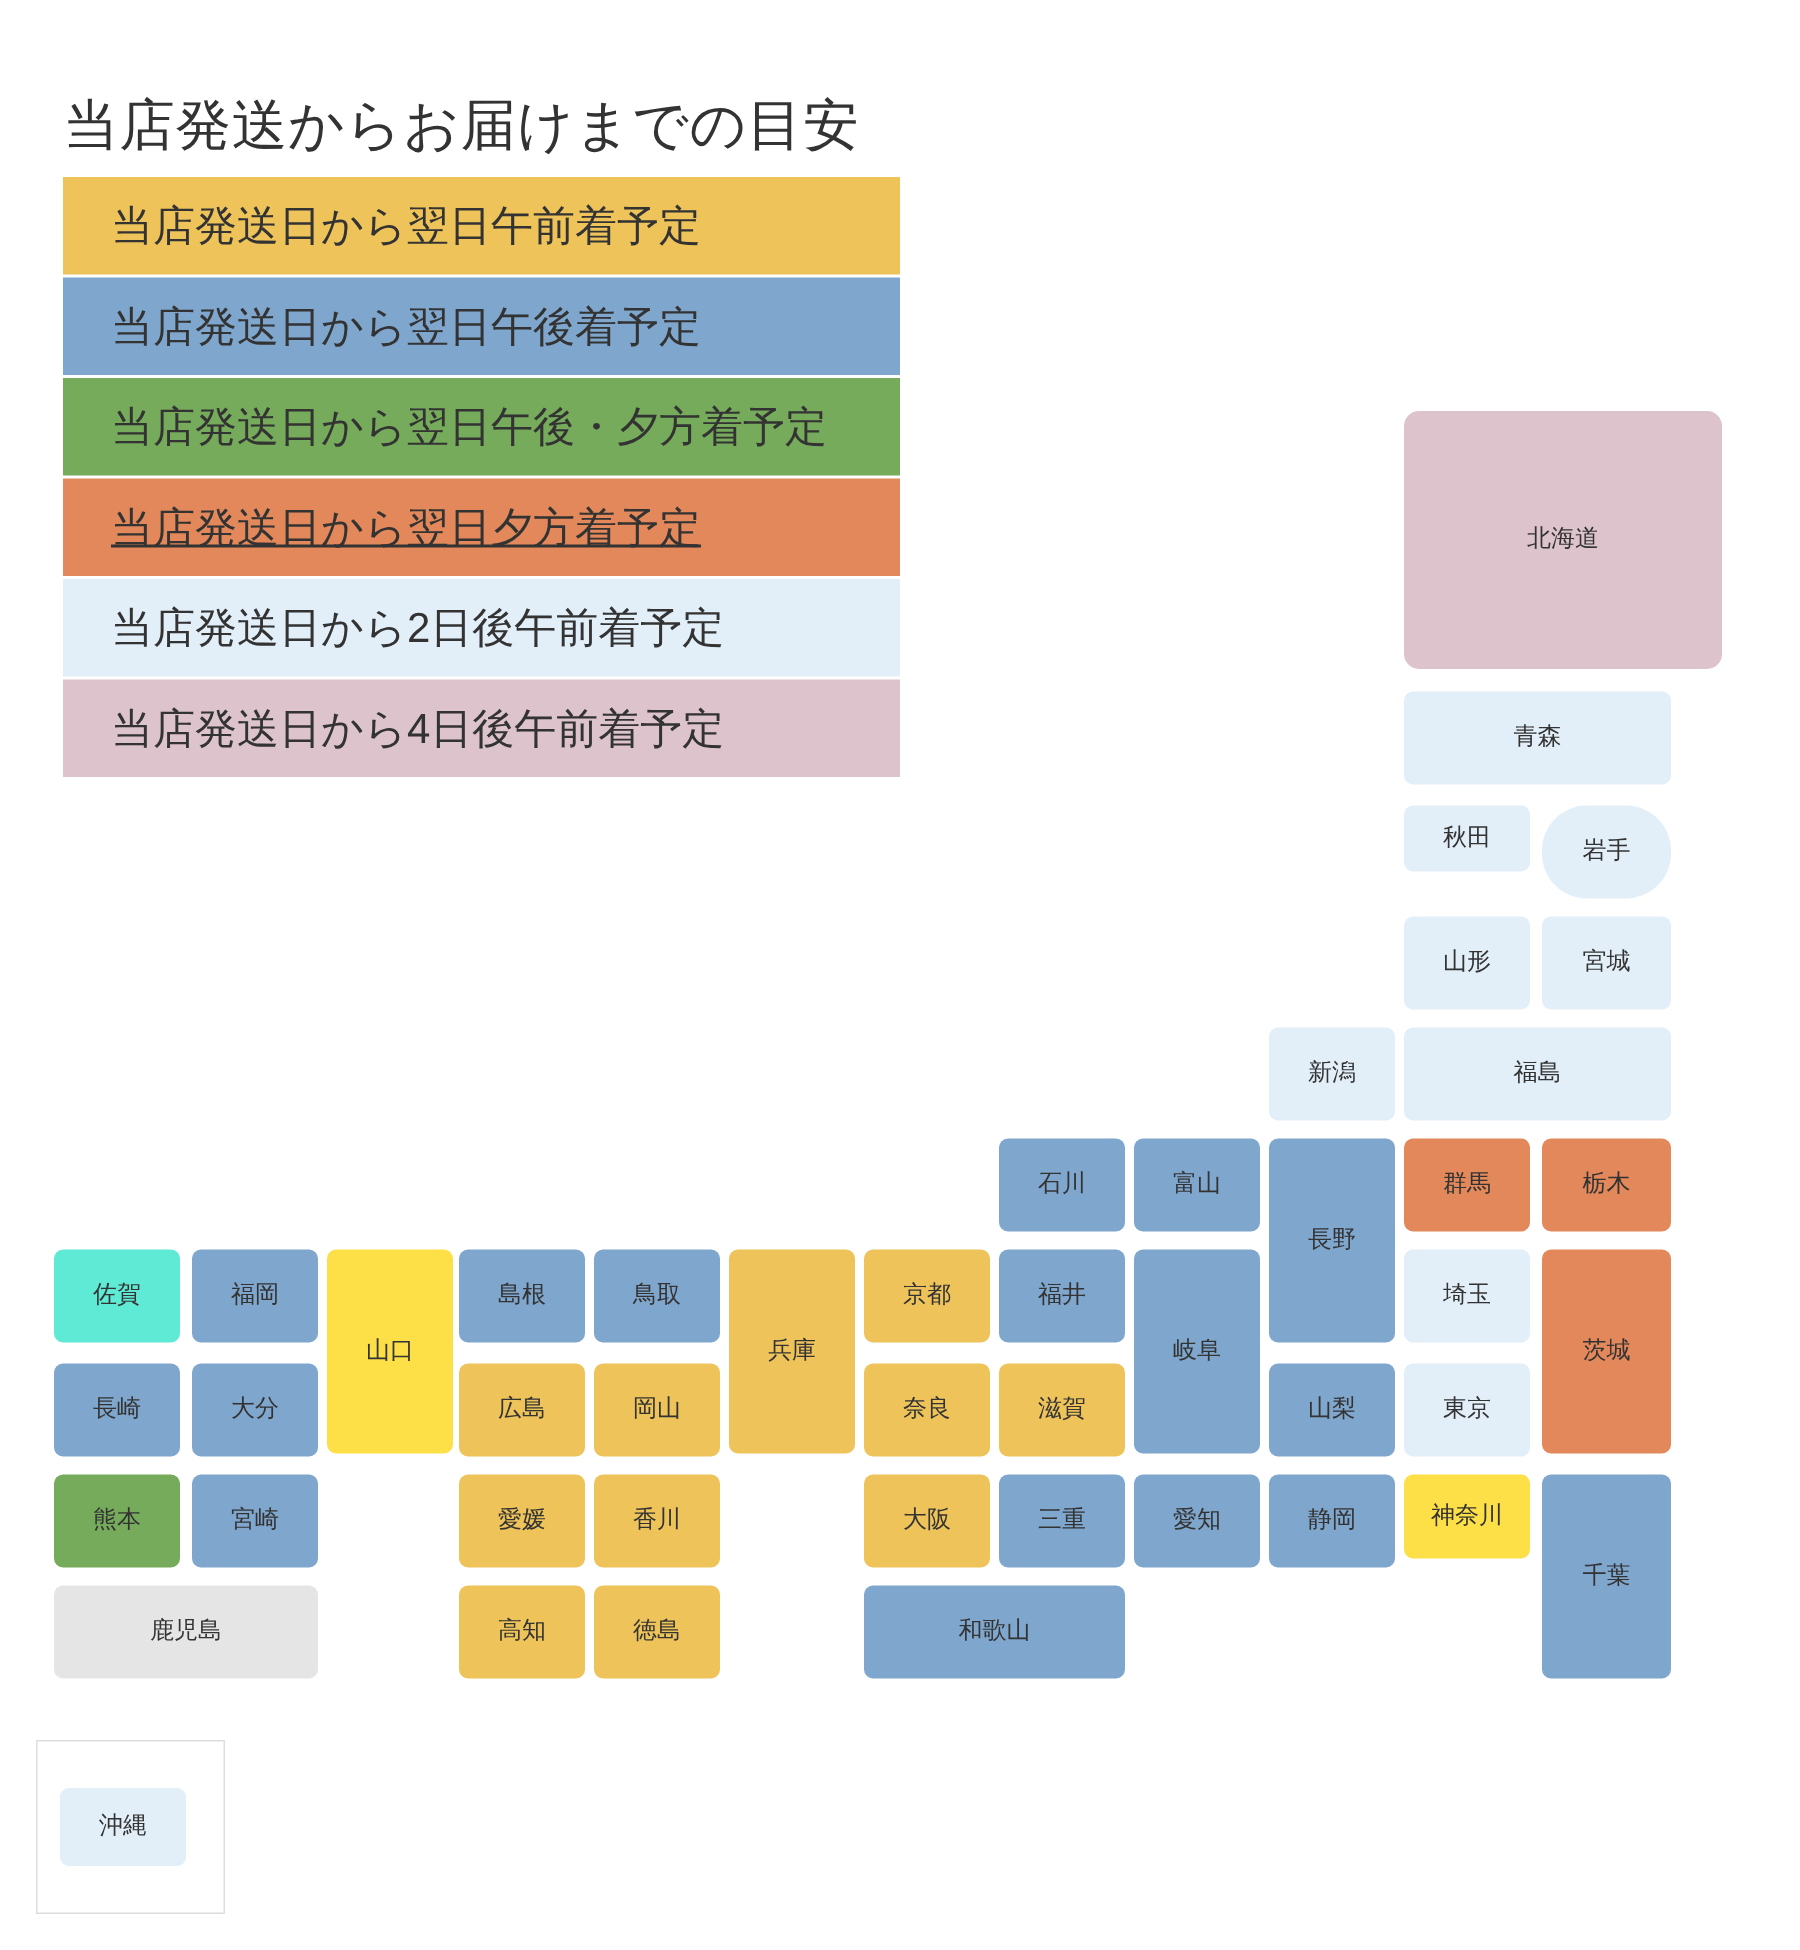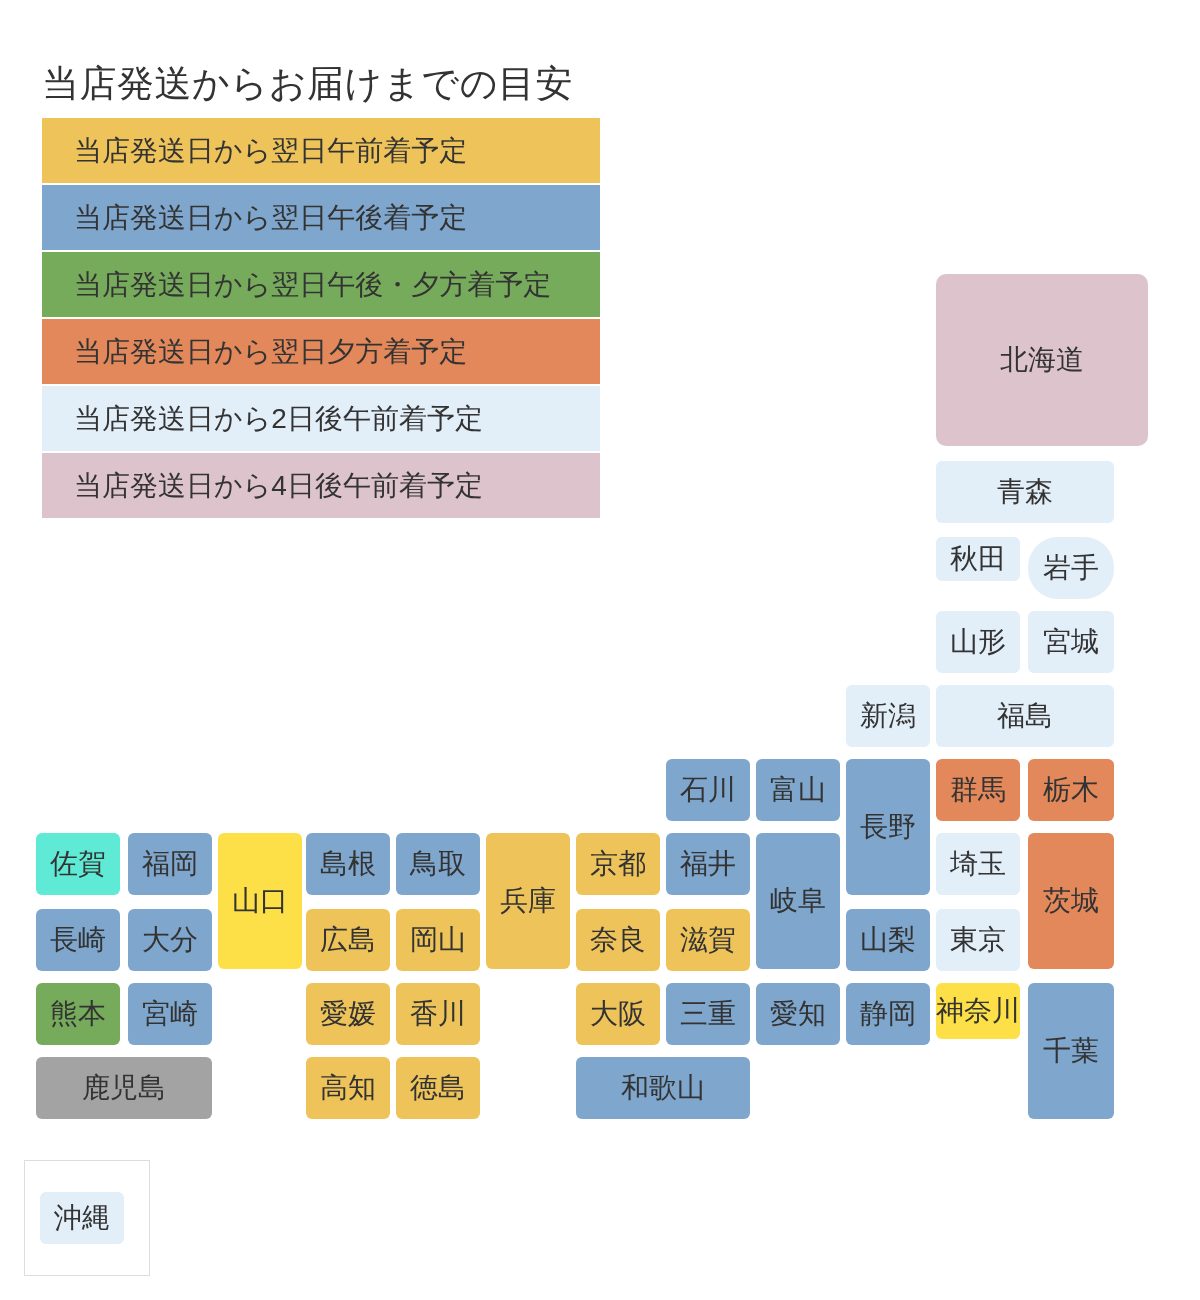--- a/index.html
+++ b/index.html
@@ -52,21 +52,21 @@
     width: 1200px;
     height: 1300px;
   }
   .pref {
     position: absolute;
     box-sizing: border-box;
     border-radius: 6px;
     display: flex;
     align-items: center;
     justify-content: center;
-    font-size: 28px;
+    font-size: 16px;
     color: #333333;
     line-height: 1.1;
     text-align: center;
   }
   .okinawa-box {
     position: absolute;
     box-sizing: border-box;
     border: 1px solid #dddddd;
     background: #ffffff;
   }
@@ -79,21 +79,21 @@
 <div class="legend">
     <div class="legend-row" style="background: rgb(238, 196, 90);">
       <span>当店発送日から翌日午前着予定</span>
     </div>
     <div class="legend-row" style="background: rgb(127, 166, 205);">
       <span>当店発送日から翌日午後着予定</span>
     </div>
     <div class="legend-row" style="background: rgb(118, 171, 91);">
       <span>当店発送日から翌日午後・夕方着予定</span>
     </div>
-    <div class="legend-row" style="background: rgb(226, 136, 90);">
+    <div class="legend-row" style="background: rgb(226, 136, 90); text-decoration: underline;">
       <span>当店発送日から翌日夕方着予定</span>
     </div>
     <div class="legend-row" style="background: rgb(226, 238, 248);">
       <span>当店発送日から2日後午前着予定</span>
     </div>
     <div class="legend-row" style="background: rgb(221, 195, 204);">
       <span>当店発送日から4日後午前着予定</span>
     </div>
   </div>
 
@@ -133,19 +133,19 @@
     <div class="pref" style="left: 36px; top: 983px; width: 84px; height: 62px; background: rgb(118, 171, 91);">熊本</div>
     <div class="pref" style="left: 128px; top: 983px; width: 84px; height: 62px; background: rgb(127, 166, 205);">宮崎</div>
     <div class="pref" style="left: 306px; top: 983px; width: 84px; height: 62px; background: rgb(238, 196, 90);">愛媛</div>
     <div class="pref" style="left: 396px; top: 983px; width: 84px; height: 62px; background: rgb(238, 196, 90);">香川</div>
     <div class="pref" style="left: 576px; top: 983px; width: 84px; height: 62px; background: rgb(238, 196, 90);">大阪</div>
     <div class="pref" style="left: 666px; top: 983px; width: 84px; height: 62px; background: rgb(127, 166, 205);">三重</div>
     <div class="pref" style="left: 756px; top: 983px; width: 84px; height: 62px; background: rgb(127, 166, 205);">愛知</div>
     <div class="pref" style="left: 846px; top: 983px; width: 84px; height: 62px; background: rgb(127, 166, 205);">静岡</div>
     <div class="pref" style="left: 936px; top: 983px; width: 84px; height: 56px; background: #fde047;">神奈川</div>
     <div class="pref" style="left: 1028px; top: 983px; width: 86px; height: 136px; background: rgb(127, 166, 205);">千葉</div>
-    <div class="pref" style="left: 36px; top: 1057px; width: 176px; height: 62px; background: #a3a3a3;">鹿児島</div>
+    <div class="pref" style="left: 36px; top: 1057px; width: 176px; height: 62px; background: #e5e5e5;">鹿児島</div>
     <div class="pref" style="left: 306px; top: 1057px; width: 84px; height: 62px; background: rgb(238, 196, 90);">高知</div>
     <div class="pref" style="left: 396px; top: 1057px; width: 84px; height: 62px; background: rgb(238, 196, 90);">徳島</div>
     <div class="pref" style="left: 576px; top: 1057px; width: 174px; height: 62px; background: rgb(127, 166, 205);">和歌山</div>
     <div class="okinawa-box" style="left: 24px; top: 1160px; width: 126px; height: 116px;"></div>
     <div class="pref" style="left: 40px; top: 1192px; width: 84px; height: 52px; background: rgb(226, 238, 248);">沖縄</div>
   </div>
 
 </body></html>

